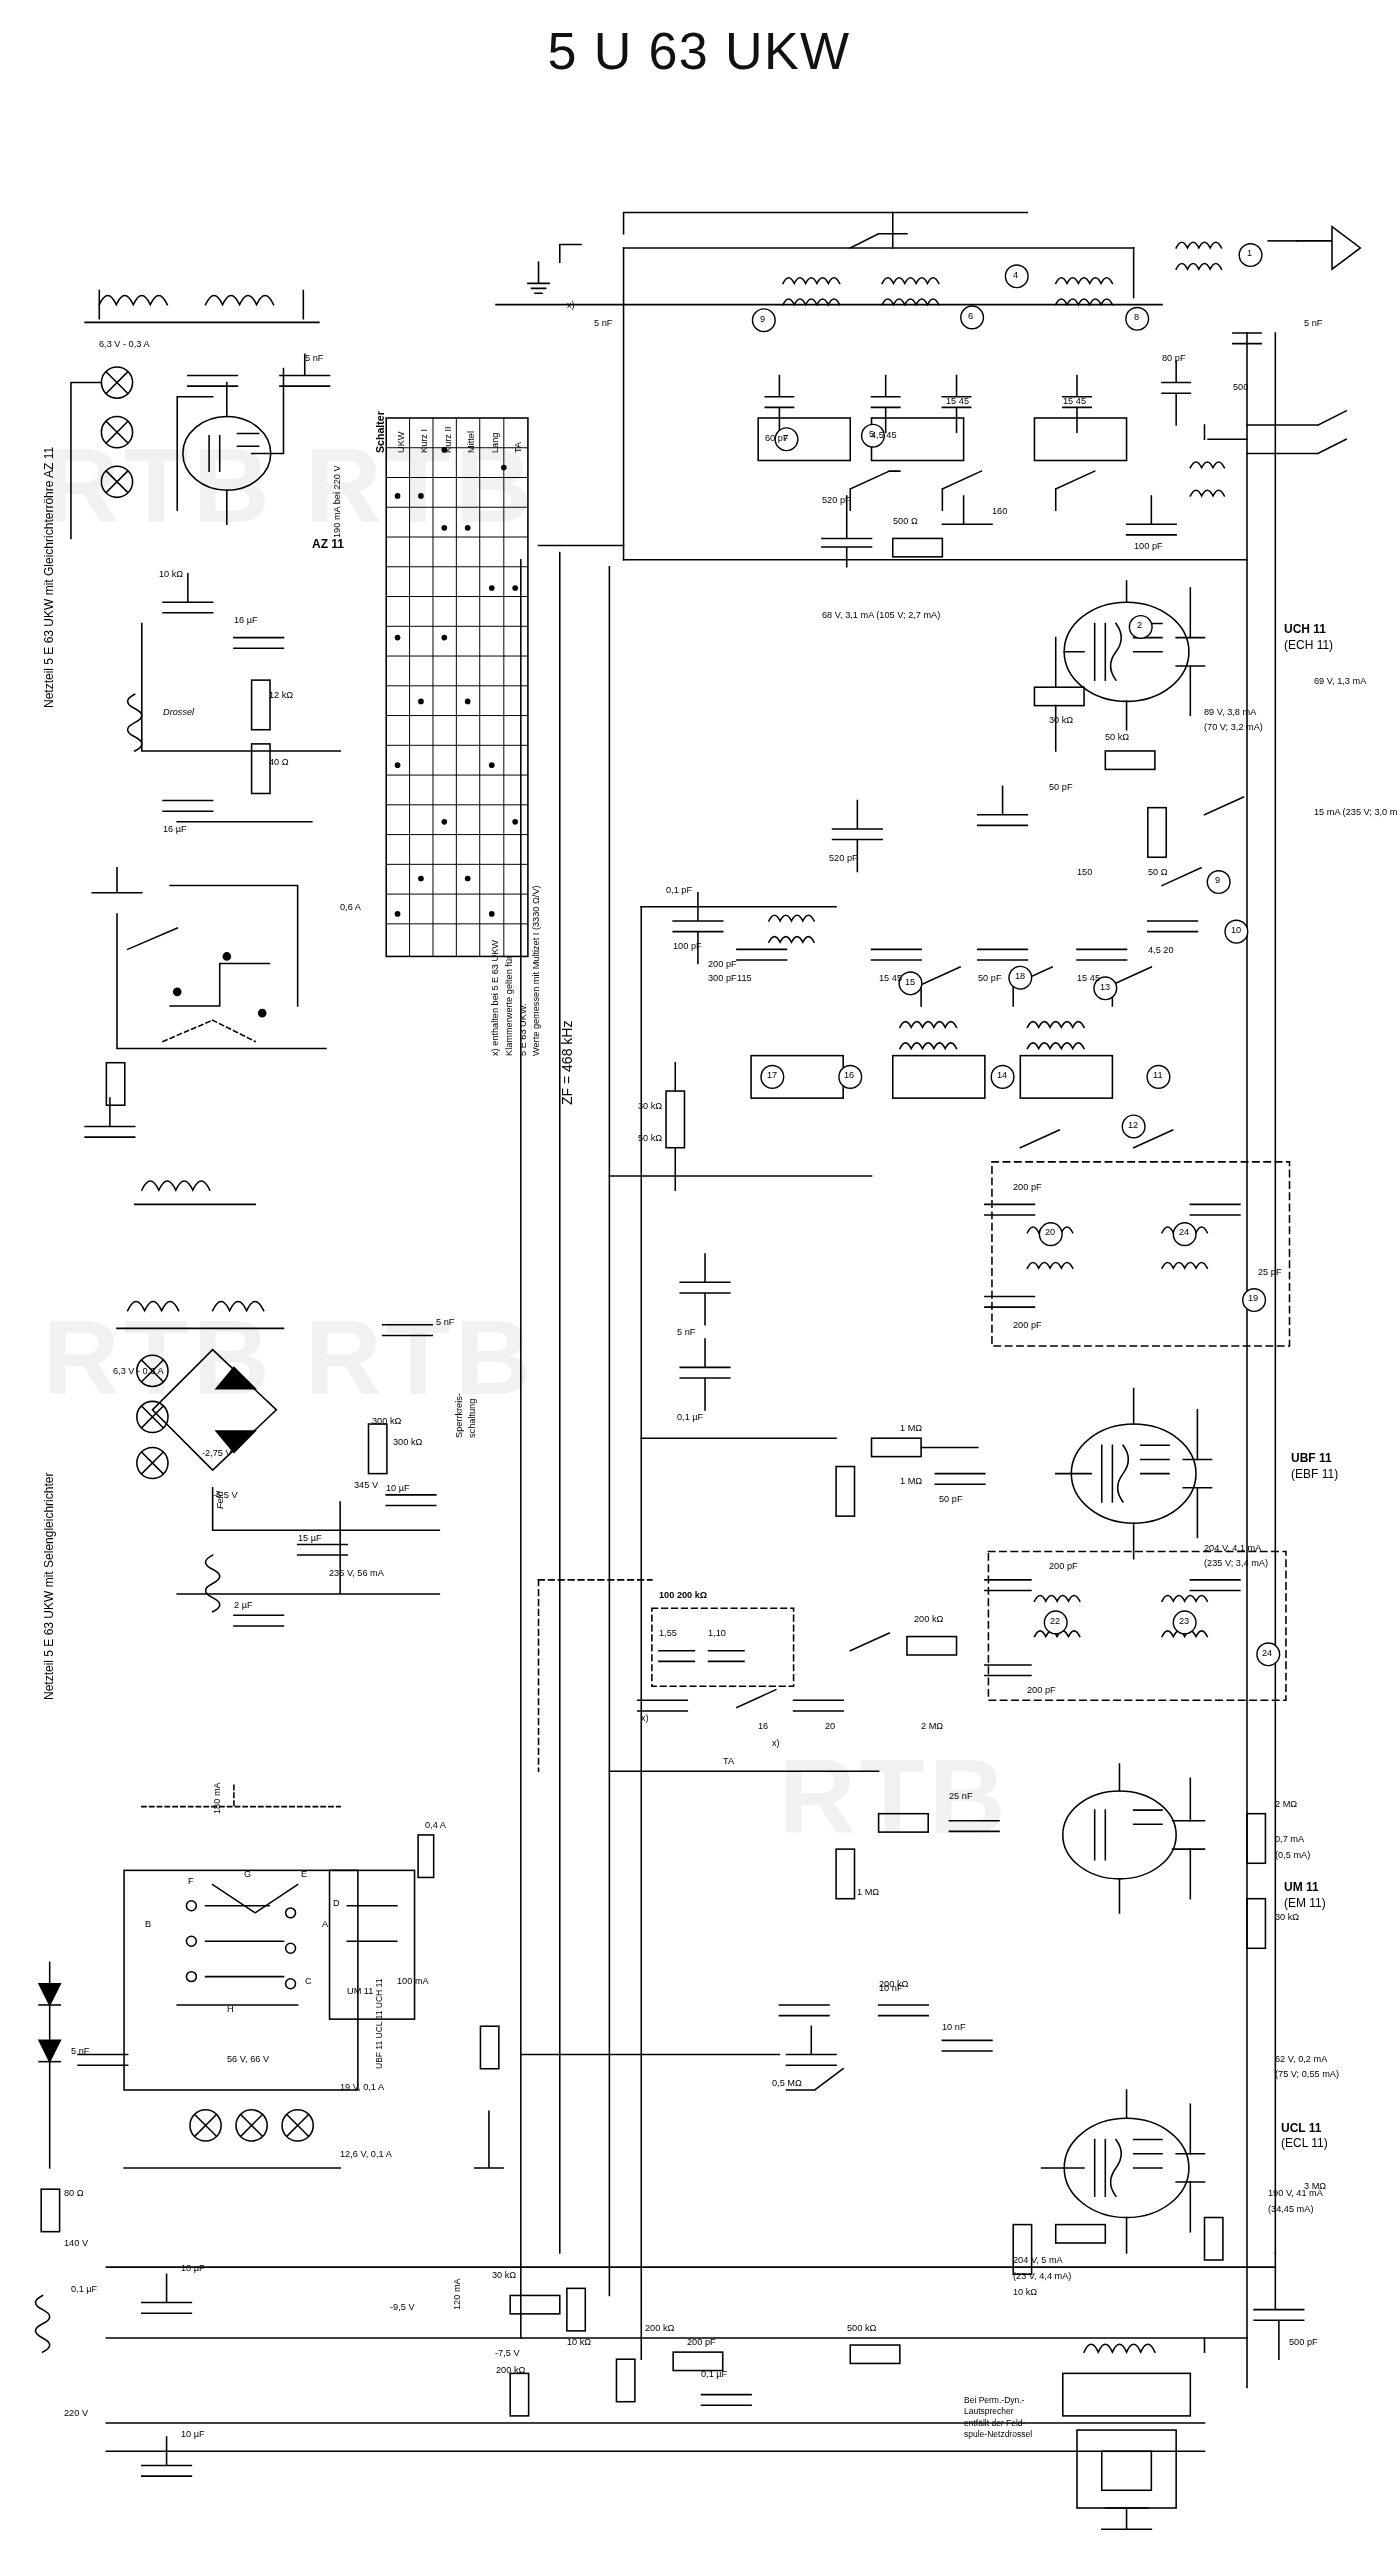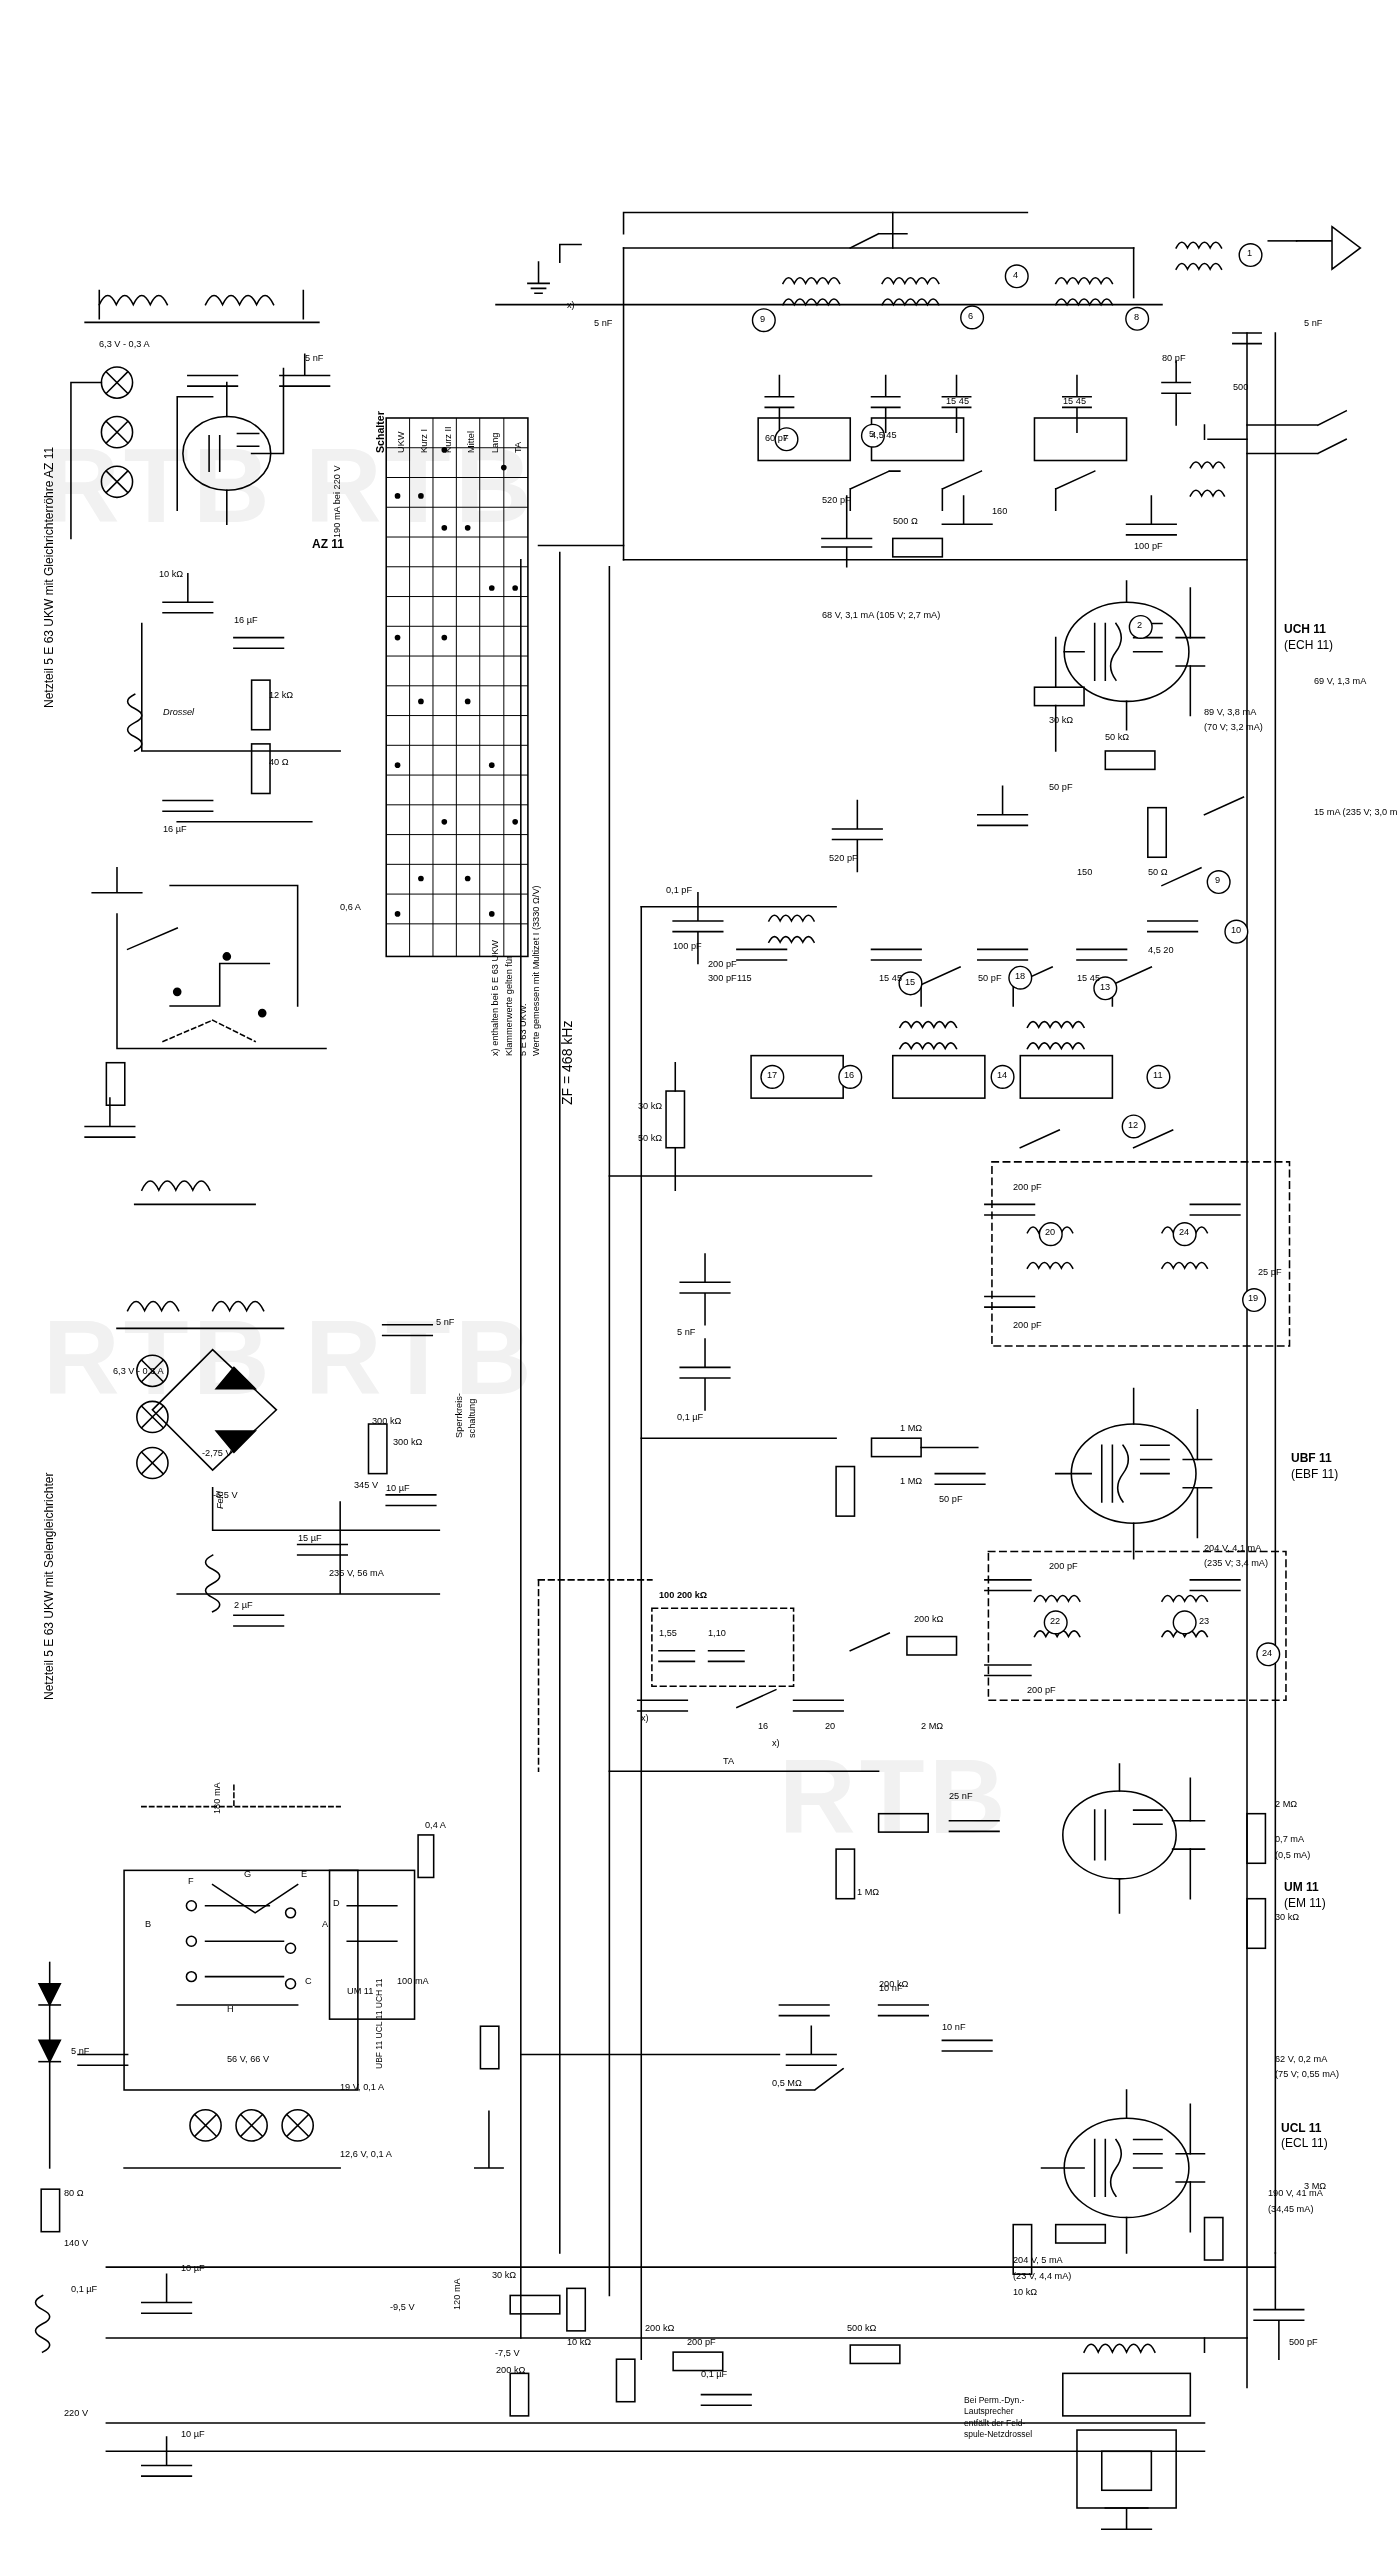--- a/index.html
+++ b/index.html
@@ -11,20 +11,21 @@
   .lbl{position:absolute;font-size:9.2px;line-height:1.05;white-space:pre;color:#000;}
   .lbl.b{font-weight:700;}
   .rot90{transform-origin:0 0;transform:rotate(-90deg);}
   .tube-lbl{font-size:12px;line-height:1.15;}
 </style>
 </head>
 <body>
 
 <div id="sheet">
 
+  <div id="title">5 U 63 UKW</div>
 
   <div class="wm" style="left:43px;top:425px;">RTB</div>
   <div class="wm" style="left:305px;top:425px;">RTB</div>
   <div class="wm" style="left:43px;top:1297px;">RTB</div>
   <div class="wm" style="left:305px;top:1297px;">RTB</div>
   <div class="wm" style="left:779px;top:1736px;">RTB</div>
 
   <svg width="1398" height="2576" viewBox="0 0 1973 3636">
     <g stroke="#000" fill="none" stroke-width="2.2" stroke-linecap="square">
 
@@ -593,18 +594,18 @@
   <div class="lbl" style="left:1153px;top:1071px;font-size:9.2px;">11</div>
   <div class="lbl" style="left:1100px;top:983px;font-size:9.2px;">13</div>
   <div class="lbl" style="left:997px;top:1071px;font-size:9.2px;">14</div>
   <div class="lbl" style="left:905px;top:978px;font-size:9.2px;">15</div>
   <div class="lbl" style="left:844px;top:1071px;font-size:9.2px;">16</div>
   <div class="lbl" style="left:767px;top:1071px;font-size:9.2px;">17</div>
   <div class="lbl" style="left:1015px;top:972px;font-size:9.2px;">18</div>
   <div class="lbl" style="left:1045px;top:1228px;font-size:9.2px;">20</div>
   <div class="lbl" style="left:1179px;top:1228px;font-size:9.2px;">24</div>
   <div class="lbl" style="left:1050px;top:1617px;font-size:9.2px;">22</div>
-  <div class="lbl" style="left:1179px;top:1617px;font-size:9.2px;margin-left:20px;">23</div>
+  <div class="lbl" style="left:1179px;top:1617px;font-size:9.2px;">23</div>
   <div class="lbl" style="left:1262px;top:1649px;font-size:9.2px;">24</div>
   <div class="lbl" style="left:1248px;top:1294px;font-size:9.2px;">19</div>
 
 </div>
 
 
 </body></html>

